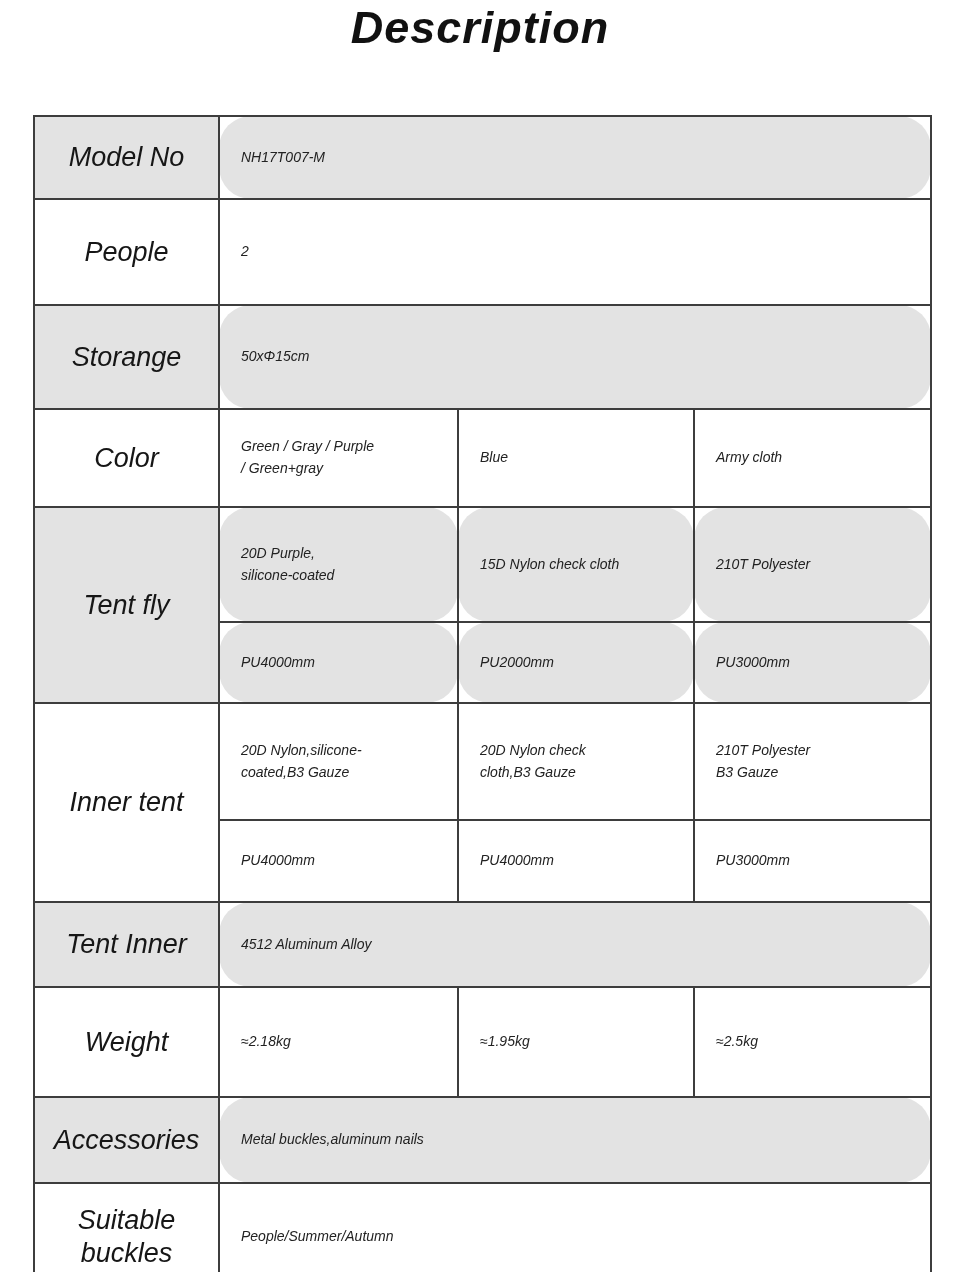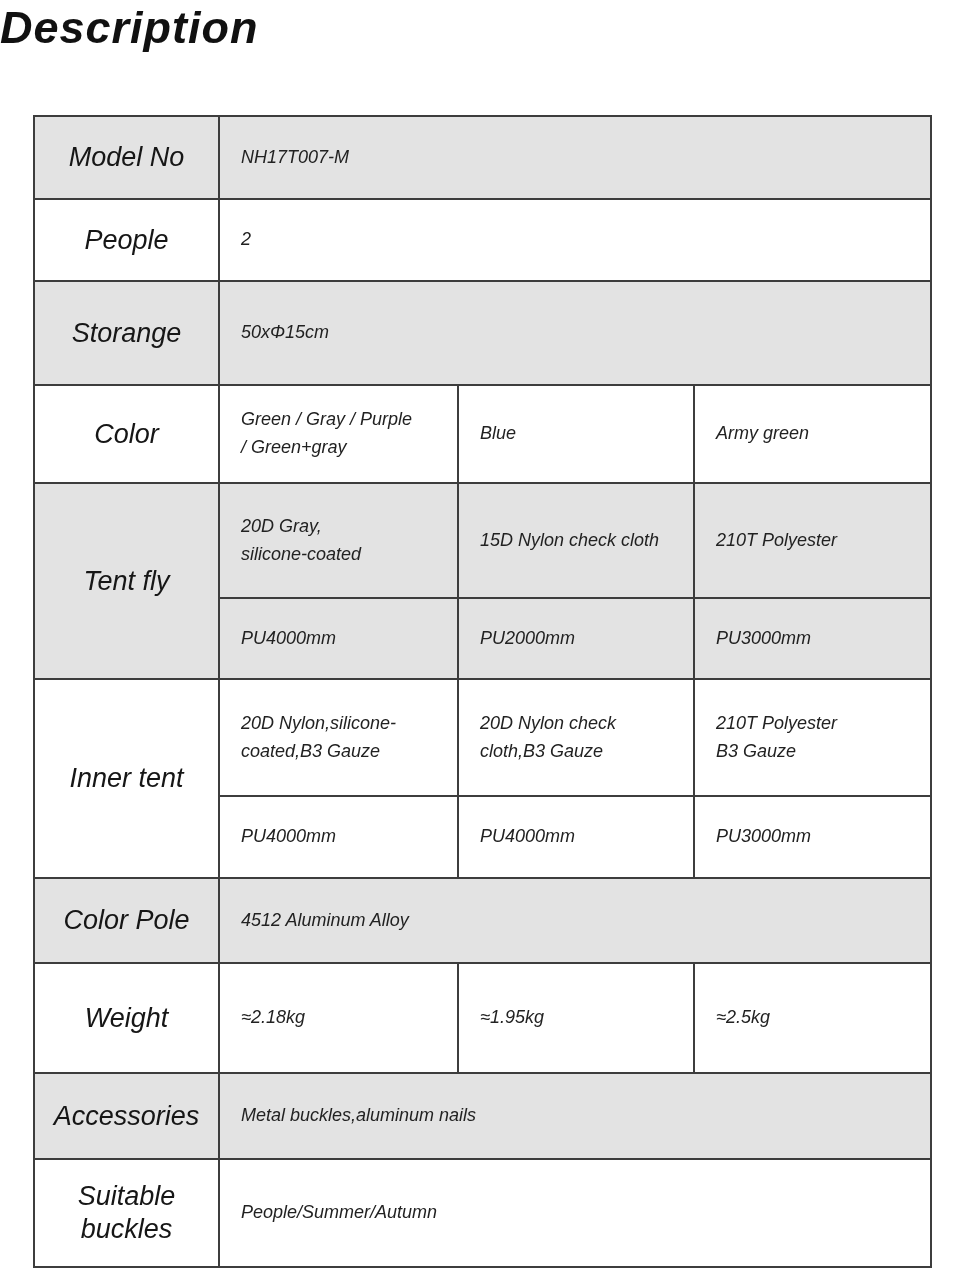--- a/index.html
+++ b/index.html
@@ -13,21 +13,21 @@
   body{
     position:relative;
     width:960px;height:1272px;
     font-family:"Liberation Sans", sans-serif;
     color:var(--text);
     overflow:hidden;
   }
   .page-title{
     position:absolute;
     top:2px;left:0;width:960px;
-    text-align:left;
+    text-align:center;
     font-size:45px;
     font-weight:bold;
     font-style:italic;
     letter-spacing:1px;
     color:#111111;
   }
   table.spec{
     position:absolute;
     left:33px;top:115px;
     width:897px;
@@ -42,23 +42,24 @@
   }
   td.label{
     text-align:center;
     font-size:27px;
     line-height:1.22;
     color:#161616;
   }
   td.value{
     padding-left:21px;
     padding-right:8px;
-    font-size:18px;
+    font-size:14px;
     line-height:1.55;
     color:#222222;
+    border-radius:32px;
   }
   tr.shaded td{background:var(--shade);}
   tr.plain td{background:var(--plain);}
 </style>
 </head>
 <body>
 
 <div class="page-title">Description</div>
 
 <table class="spec">
@@ -68,41 +69,41 @@
     <col style="width:236px">
     <col style="width:237px">
   </colgroup>
 
   <tbody>
       <tr class="shaded" style="height:83px">
     <td class="label">Model No</td>
     <td class="value" colspan="3">NH17T007-M</td>
   </tr>
 
-  <tr class="plain" style="height:82px">
+  <tr class="plain" style="height:106px">
     <td class="label">People</td>
     <td class="value" colspan="3">2</td>
   </tr>
 
   <tr class="shaded" style="height:104px">
     <td class="label">Storange</td>
     <td class="value" colspan="3">50xΦ15cm</td>
   </tr>
 
   <tr class="plain" style="height:98px">
     <td class="label">Color</td>
     <td class="value">Green / Gray / Purple
 / Green+gray</td>
     <td class="value">Blue</td>
-    <td class="value">Army green</td>
+    <td class="value">Army cloth</td>
   </tr>
 
   <tr class="shaded" style="height:115px">
     <td class="label" rowspan="2">Tent fly</td>
-    <td class="value">20D Gray,
+    <td class="value">20D Purple,
 silicone-coated</td>
     <td class="value">15D Nylon check cloth</td>
     <td class="value">210T Polyester</td>
   </tr>
   <tr class="shaded" style="height:81px">
     <td class="value">PU4000mm</td>
     <td class="value">PU2000mm</td>
     <td class="value">PU3000mm</td>
   </tr>
 
@@ -115,21 +116,21 @@
     <td class="value">210T Polyester
 B3 Gauze</td>
   </tr>
   <tr class="plain" style="height:82px">
     <td class="value">PU4000mm</td>
     <td class="value">PU4000mm</td>
     <td class="value">PU3000mm</td>
   </tr>
 
   <tr class="shaded" style="height:85px">
-    <td class="label">Color Pole</td>
+    <td class="label">Tent Inner</td>
     <td class="value" colspan="3">4512 Aluminum Alloy</td>
   </tr>
 
   <tr class="plain" style="height:110px">
     <td class="label">Weight</td>
     <td class="value">≈2.18kg</td>
     <td class="value">≈1.95kg</td>
     <td class="value">≈2.5kg</td>
   </tr>
 

